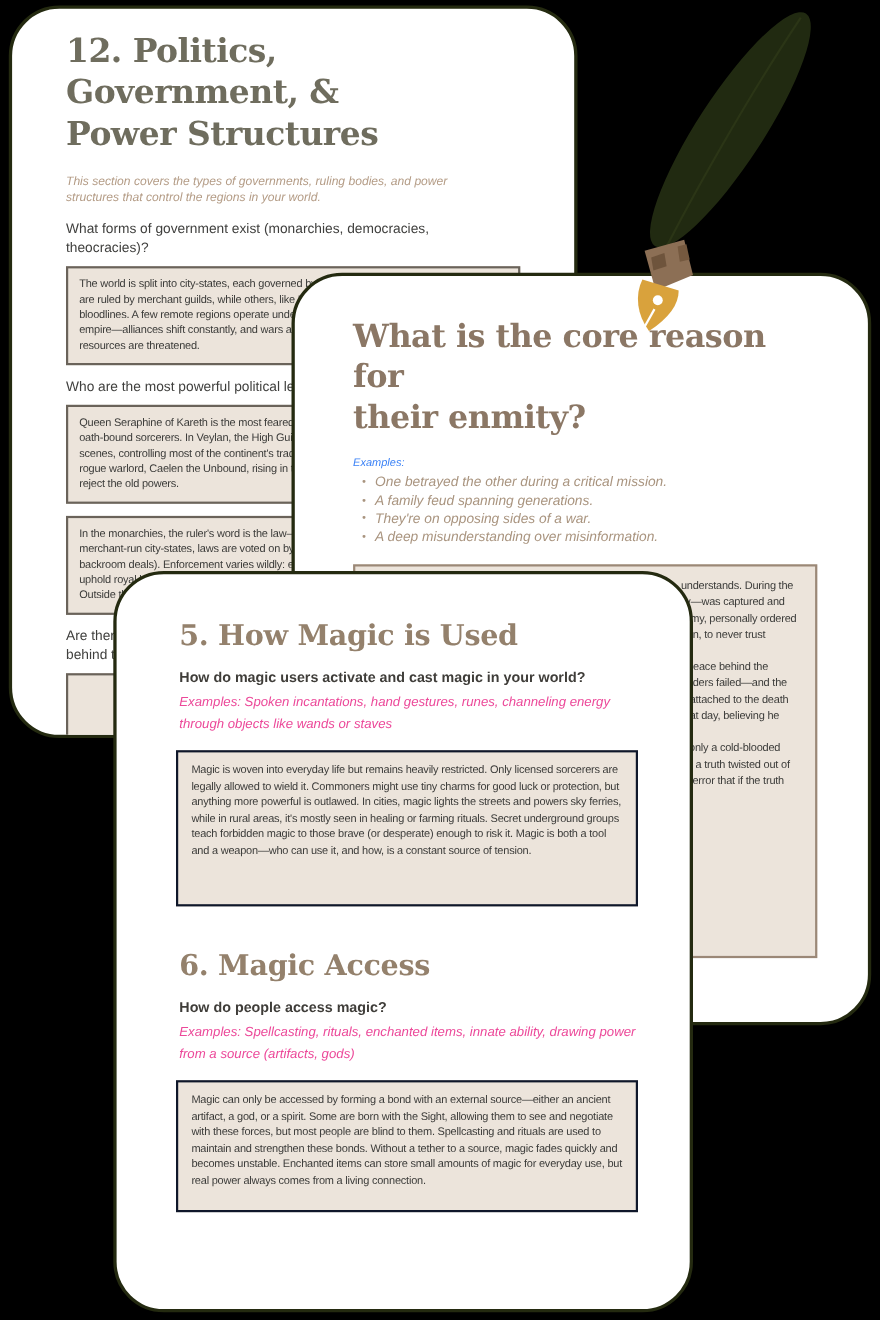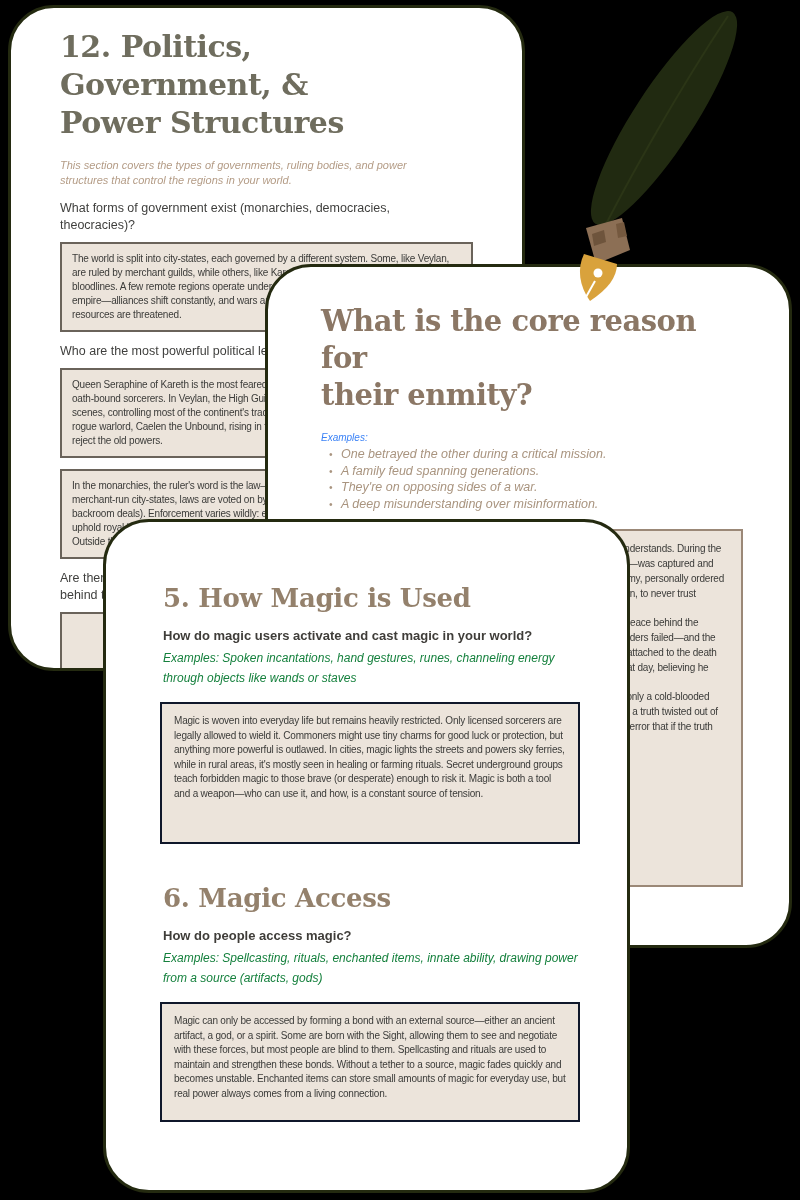--- a/index.html
+++ b/index.html
@@ -2,24 +2,24 @@
 <html><head>
 <meta charset="utf-8">
 <style>
   html,body{margin:0;padding:0;background:#000;}
   .stage{position:relative;width:800px;height:1200px;background:#000;overflow:hidden;
          font-family:"Liberation Sans",sans-serif;}
   .card{position:absolute;background:#fff;border:3px solid #242a10;border-radius:46px;
         box-sizing:border-box;overflow:hidden;}
   #card-politics{left:8px;top:5px;width:517px;height:666px;z-index:1;
                  padding:20px 50px 0 49px;}
-  #card-enmity{left:265px;top:264px;width:527px;height:684px;z-index:2;
+  #card-enmity{left:265px;top:248px;width:527px;height:684px;z-index:2;
                padding:36px 50px 0 53px;}
   #card-magic{left:103px;top:519px;width:527px;height:674px;z-index:3;
-              padding:60px 46px 0 57px;}
+              padding:40px 46px 0 57px;}
   #quill{position:absolute;left:558px;top:0px;width:200px;height:310px;z-index:4;}
 
   h1,h2,h3{font-family:"DejaVu Serif","Liberation Serif",serif;font-weight:bold;margin:0;}
   .title-olive{color:#6f6d5e;font-size:30px;line-height:38px;white-space:pre-line;
                letter-spacing:-0.5px;margin-bottom:16px;}
   .title-brown{color:#8b7765;font-size:29px;line-height:37px;white-space:pre-line;
                letter-spacing:-0.5px;margin-bottom:18px;}
   .title-magic{color:#94816c;font-size:26px;line-height:33px;letter-spacing:-0.3px;}
 
   .subtitle-tan{color:#b49c86;font-size:11px;line-height:15px;width:398px;margin:0 0 12px 0;font-style:italic;}
@@ -38,21 +38,21 @@
                    position:relative;}
   .example-list li::before{content:"•";position:absolute;left:-12px;color:#a9947f;
                            font-size:10px;top:1px;}
   .big-answer-box{position:relative;background:#ece4db;border:2px solid #9b8877;
                   box-sizing:border-box;width:422px;height:358px;margin-top:17px;}
   .fragments{position:absolute;top:10px;right:6px;width:116px;text-align:left;}
   .fragments div{color:#3b3b39;font-size:10px;line-height:15px;letter-spacing:-0.2px;
                  white-space:pre-line;margin:0 0 14px 0;}
 
   .magic-q{color:#3f3d39;font-size:13px;font-weight:bold;line-height:18px;margin:12px 0 4px 0;}
-  .magic-ex{color:#15803d;font-size:12px;font-style:italic;line-height:19.5px;width:430px;
+  .magic-ex{color:#ec4899;font-size:12px;font-style:italic;line-height:19.5px;width:430px;
             margin:0 0 14px 0;}
   .magic-box{background:#ece4db;border:2px solid #0f172a;box-sizing:border-box;
              width:420px;padding:10px 12px;margin-left:-3px;}
   .magic-box .txt{color:#3b3b39;font-size:10px;line-height:14.5px;letter-spacing:-0.2px;
                   display:block;}
   .box-used{height:142px;margin-bottom:38px;}
   .box-access{height:120px;margin-top:8px;}
   .gap-sec{margin-top:0;}
 </style>
 </head>

